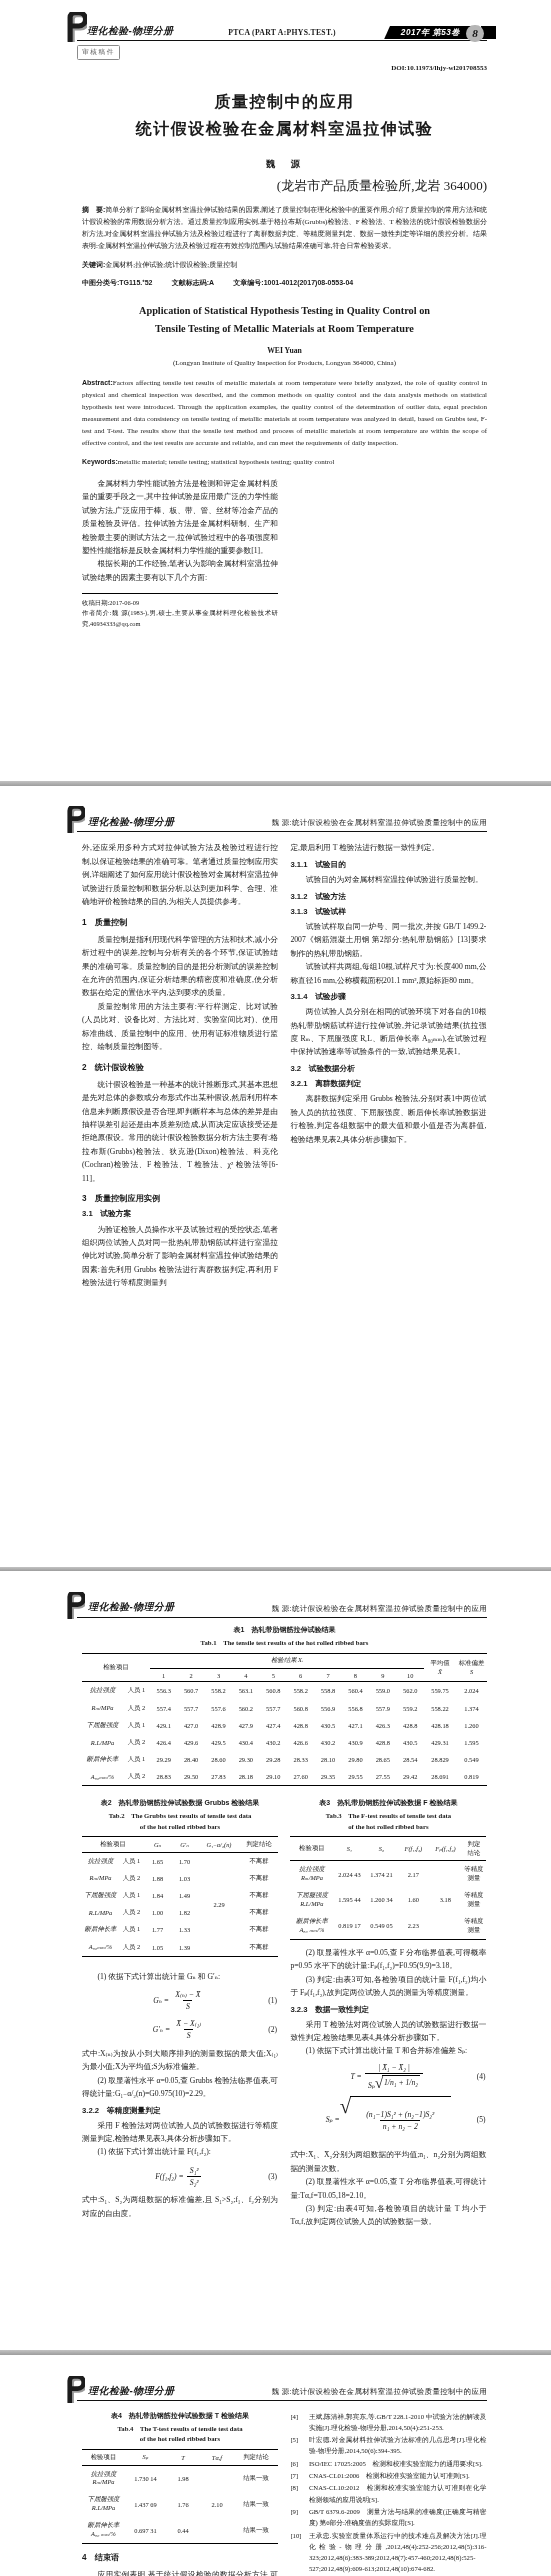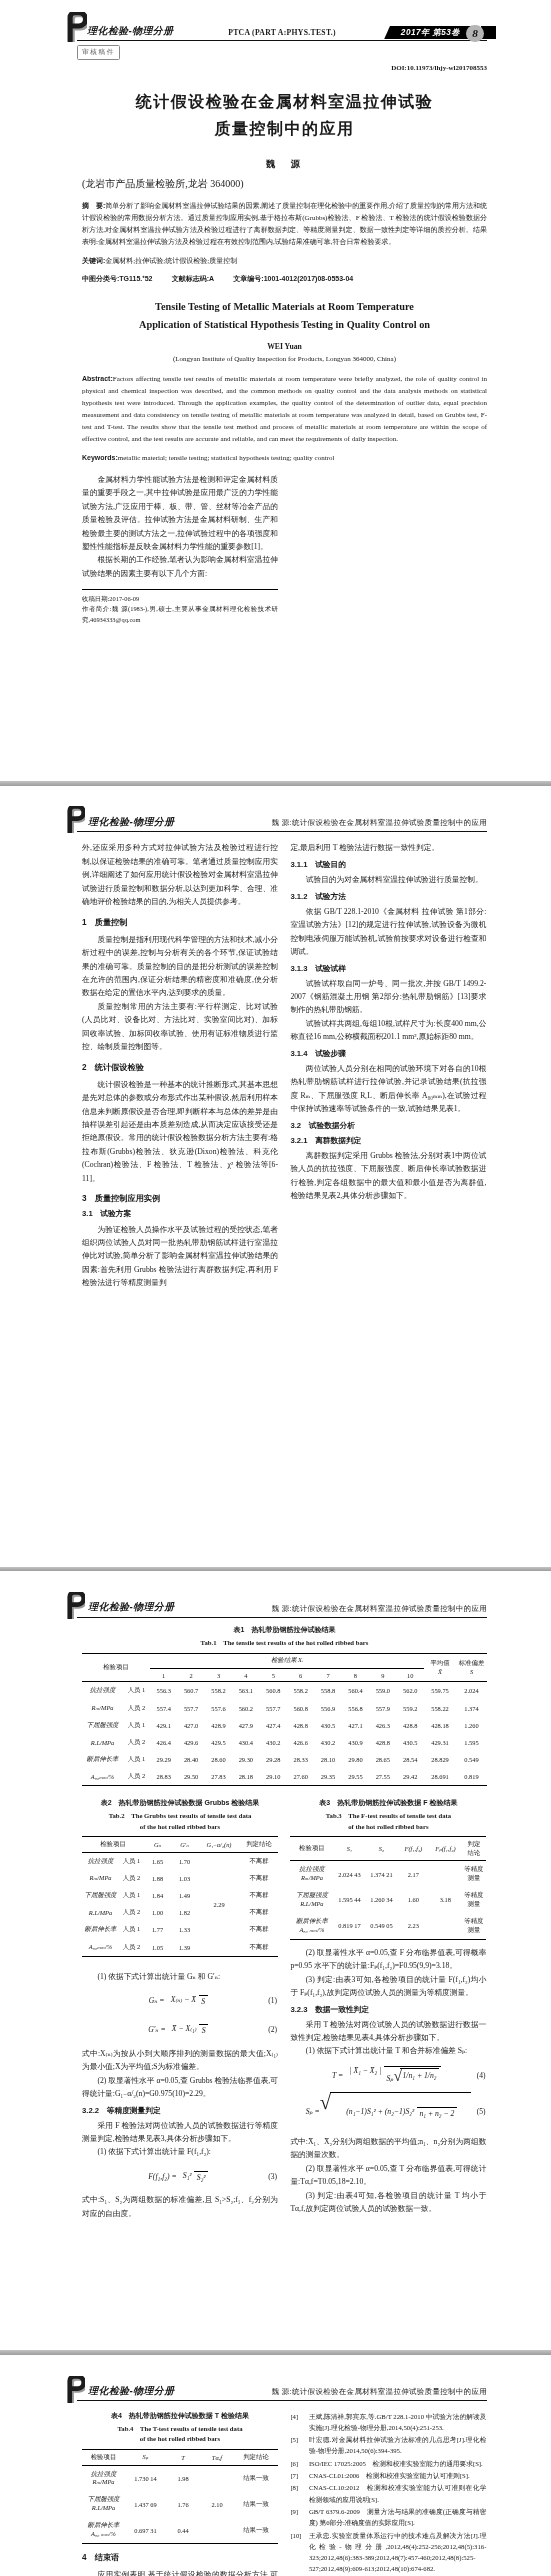--- a/index.html
+++ b/index.html
@@ -18,21 +18,21 @@
   .bstub{position:absolute;right:-9.3px;bottom:1px;width:15.5px;height:13.4px;background:#000;}
   .icirc{position:absolute;right:3.1px;bottom:-2.1px;width:17.5px;height:17.5px;border-radius:50%;background:#b5b5b5;text-align:center;line-height:17.5px;font-style:italic;font-weight:700;font-size:11.3px;color:#111;}
   .hd2{position:relative;margin:28px 64px 0 77px;border-bottom:1px solid #101010;height:17.5px;}
   .hd2 .jname{left:11.3px;bottom:2.6px;}
   .runtitle{position:absolute;right:0;bottom:3.1px;font-size:7.5px;letter-spacing:0.3px;}
   .stamp{position:absolute;left:77px;top:45px;border:0.8px solid #8a8a8a;color:#5a5a5a;border-radius:1.5px;padding:2.1px 4.1px;font-size:6.7px;letter-spacing:1.5px;font-family:"Liberation Sans",sans-serif;}
   .doi{text-align:right;font-size:7px;font-weight:700;margin-top:23px;}
   
   .title{font-size:16px;font-weight:700;text-align:center;line-height:27px;margin-top:15.5px;letter-spacing:1.5px;}
   .author{text-align:center;font-size:9.3px;font-weight:700;margin-top:16px;letter-spacing:3.1px;}
-  .affil{text-align:left;font-size:10px;margin-top:6.2px;}
+  .affil{text-align:right;font-size:13px;margin-top:6.2px;}
   .meta{font-size:7px;line-height:12px;text-align:justify;margin-top:9.3px;}
   .meta+.meta{margin-top:2.1px;}
   .mlabel{font-family:"Liberation Sans",sans-serif;font-weight:700;}
   .clcline{font-size:7px;margin-top:3.6px;}
   .clcline span{margin-right:17.5px;}
   .etitle{font-size:10.3px;font-weight:700;text-align:center;line-height:18px;margin-top:13.4px;}
   .eauthor{text-align:center;font-size:7.7px;font-weight:700;margin-top:8.2px;}
   .eaffil{text-align:center;font-size:7px;margin-top:4.6px;}
   
   .cols{display:flex;gap:12.4px;margin-top:9.3px;}
@@ -49,21 +49,21 @@
   table.t th{font-weight:400;padding:2.6px 0.5px;vertical-align:middle;}
   table.t td{padding:4.1px 0.5px;vertical-align:middle;}
   .hb{border-bottom:0.6px solid #000;}
   .it{font-style:italic;}
   .two>div{line-height:8.8px;}
   .crit{position:relative;top:-8.2px;}
   
   .formula{position:relative;display:flex;justify-content:center;align-items:center;font-size:7.7px;margin:5.2px 0;min-height:24px;}
   .formula .mi{font-style:italic;}
   .fno{position:absolute;right:1px;font-size:7.5px;}
-  .frac{display:inline-flex;flex-direction:row;margin:0 3.6px;}
+  .frac{display:inline-flex;flex-direction:column;align-items:center;margin:0 3.6px;}
   .frac .nu{padding:0 2.6px 1px;}
   .frac .de{border-top:0.7px solid #000;padding:1px 2.6px 0;}
   .sqrt{display:inline-flex;align-items:flex-start;}
   .sqrt .rad{font-size:15.5px;line-height:1;font-style:normal;margin-right:-1.5px;}
   .sqrt .bod{border-top:0.7px solid #000;padding:1.5px 2.1px 0;}
   .ref{display:flex;font-size:6.7px;line-height:11.3px;text-align:justify;margin-bottom:1px;}
   .ref .no{flex:0 0 18.5px;}
   .ref .tx{flex:1;}
 </style>
 </head>
@@ -81,35 +81,35 @@
     <span class="ptca">PTCA (PART A:PHYS.TEST.)</span>
     <span class="banner"></span>
     <span class="bstub"></span>
     <span class="bannertx">2017年 第53卷</span>
     <span class="icirc">8</span>
   </div>
   <div class="stamp">审核稿件</div>
   <div class="content">
     <div class="doi">DOI:10.11973/lhjy-wl201708553</div>
     <div class="title">
+      <div>质量控制中的应用</div>
       <div>统计假设检验在金属材料室温拉伸试验</div>
-      <div>质量控制中的应用</div>
     </div>
     <div class="author">魏　源</div>
     <div class="affil">(龙岩市产品质量检验所,龙岩 364000)</div>
     <p class="meta"><span class="mlabel">摘　要:</span><span>简单分析了影响金属材料室温拉伸试验结果的因素,阐述了质量控制在理化检验中的重要作用,介绍了质量控制的常用方法和统计假设检验的常用数据分析方法。通过质量控制应用实例,基于格拉布斯(Grubbs)检验法、F 检验法、T 检验法的统计假设检验数据分析方法,对金属材料室温拉伸试验方法及检验过程进行了离群数据判定、等精度测量判定、数据一致性判定等详细的质控分析。结果表明:金属材料室温拉伸试验方法及检验过程在有效控制范围内,试验结果准确可靠,符合日常检验要求。</span></p>
     <p class="meta"><span class="mlabel">关键词:</span><span>金属材料;拉伸试验;统计假设检验;质量控制</span></p>
     <div class="clcline">
       <span class="mlabel">中图分类号:TG115.⁺52</span>
       <span class="mlabel">文献标志码:A</span>
       <span class="mlabel">文章编号:1001-4012(2017)08-0553-04</span>
     </div>
     <div class="etitle">
+      <div>Application of Statistical Hypothesis Testing in Quality Control on</div>
       <div>Tensile Testing of Metallic Materials at Room Temperature</div>
-      <div>Application of Statistical Hypothesis Testing in Quality Control on</div>
     </div>
     <div class="eauthor">WEI Yuan</div>
     <div class="eaffil">(Longyan Institute of Quality Inspection for Products, Longyan 364000, China)</div>
     <p class="meta"><span class="mlabel">Abstract:</span><span>Factors affecting tensile test results of metallic materials at room temperature were briefly analyzed, the role of quality control in physical and chemical inspection was described, and the common methods on quality control and the data analysis methods on statistical hypothesis test were introduced. Through the application examples, the quality control of the determination of outlier data, equal precision measurement and data consistency on tensile testing of metallic materials at room temperature was analyzed in detail, based on Grubbs test, F-test and T-test. The results show that the tensile test method and process of metallic materials at room temperature are within the scope of effective control, and the test results are accurate and reliable, and can meet the requirements of daily inspection.</span></p>
     <p class="meta"><span class="mlabel">Keywords:</span><span>metallic material; tensile testing; statistical hypothesis testing; quality control</span></p>
     <div class="cols">
       <div class="col">
         <p class="b">金属材料力学性能试验方法是检测和评定金属材料质量的重要手段之一,其中拉伸试验是应用最广泛的力学性能试验方法,广泛应用于棒、板、带、管、丝材等冶金产品的质量检验及评估。拉伸试验方法是金属材料研制、生产和检验最主要的测试方法之一,拉伸试验过程中的各项强度和塑性性能指标是反映金属材料力学性能的重要参数[1]。</p>
         <p class="b">根据长期的工作经验,笔者认为影响金属材料室温拉伸试验结果的因素主要有以下几个方面:</p>
         <div class="footnote">
@@ -132,33 +132,32 @@
     </span>
     <span class="jname">理化检验-物理分册</span>
     <span class="runtitle">魏 源:统计假设检验在金属材料室温拉伸试验质量控制中的应用</span>
   </div>
   <div class="content">
     <div class="cols">
       <div class="col">
         <p class="b b0">外,还应采用多种方式对拉伸试验方法及检验过程进行控制,以保证检验结果的准确可靠。笔者通过质量控制应用实例,详细阐述了如何应用统计假设检验对金属材料室温拉伸试验进行质量控制和数据分析,以达到更加科学、合理、准确地评价检验结果的目的,为相关人员提供参考。</p>
         <h3 class="sec">1　质量控制</h3>
         <p class="b">质量控制是指利用现代科学管理的方法和技术,减小分析过程中的误差,控制与分析有关的各个环节,保证试验结果的准确可靠。质量控制的目的是把分析测试的误差控制在允许的范围内,保证分析结果的精密度和准确度,使分析数据在给定的置信水平内,达到要求的质量。</p>
-        <p class="b">质量控制常用的方法主要有:平行样测定、比对试验(人员比对、设备比对、方法比对、实验室间比对)、加标回收率试验、加标回收率试验、使用有证标准物质进行监控、绘制质量控制图等。</p>
+        <p class="b">质量控制常用的方法主要有:平行样测定、比对试验(人员比对、设备比对、方法比对、实验室间比对)、使用标准曲线、质量控制中的应用、使用有证标准物质进行监控、绘制质量控制图等。</p>
         <h3 class="sec">2　统计假设检验</h3>
         <p class="b">统计假设检验是一种基本的统计推断形式,其基本思想是先对总体的参数或分布形式作出某种假设,然后利用样本信息来判断原假设是否合理,即判断样本与总体的差异是由抽样误差引起还是由本质差别造成,从而决定应该接受还是拒绝原假设。常用的统计假设检验数据分析方法主要有:格拉布斯(Grubbs)检验法、狄克逊(Dixon)检验法、科克伦(Cochran)检验法、F 检验法、T 检验法、χ² 检验法等[6-11]。</p>
         <h3 class="sec">3　质量控制应用实例</h3>
         <h4 class="sub">3.1　试验方案</h4>
         <p class="b">为验证检验人员操作水平及试验过程的受控状态,笔者组织两位试验人员对同一批热轧带肋钢筋试样进行室温拉伸比对试验,简单分析了影响金属材料室温拉伸试验结果的因素:首先利用 Grubbs 检验法进行离群数据判定,再利用 F 检验法进行等精度测量判</p>
       </div>
       <div class="col">
         <p class="b b0">定,最后利用 T 检验法进行数据一致性判定。</p>
         <h4 class="sub">3.1.1　试验目的</h4>
         <p class="b">试验目的为对金属材料室温拉伸试验进行质量控制。</p>
         <h4 class="sub">3.1.2　试验方法</h4>
-        <p class="b">依据 GB/T 228.1-2010《金属材料 拉伸试验 第1部分:室温试验方法》[12]的规定进行拉伸试验,试验设备为微机控制电液伺服万能试验机,试验前按要求对设备进行检查和调试。</p>
         <h4 class="sub">3.1.3　试验试样</h4>
         <p class="b">试验试样取自同一炉号、同一批次,并按 GB/T 1499.2-2007《钢筋混凝土用钢 第2部分:热轧带肋钢筋》[13]要求制作的热轧带肋钢筋。</p>
         <p class="b">试验试样共两组,每组10根,试样尺寸为:长度400 mm,公称直径16 mm,公称横截面积201.1 mm²,原始标距80 mm。</p>
         <h4 class="sub">3.1.4　试验步骤</h4>
         <p class="b">两位试验人员分别在相同的试验环境下对各自的10根热轧带肋钢筋试样进行拉伸试验,并记录试验结果(抗拉强度 Rₘ、下屈服强度 RₑL、断后伸长率 A₈₀ₘₘ),在试验过程中保持试验速率等试验条件的一致,试验结果见表1。</p>
         <h4 class="sub">3.2　试验数据分析</h4>
         <h4 class="sub">3.2.1　离群数据判定</h4>
         <p class="b">离群数据判定采用 Grubbs 检验法,分别对表1中两位试验人员的抗拉强度、下屈服强度、断后伸长率试验数据进行检验,判定各组数据中的最大值和最小值是否为离群值,检验结果见表2,具体分析步骤如下。</p>
       </div>
     </div>

